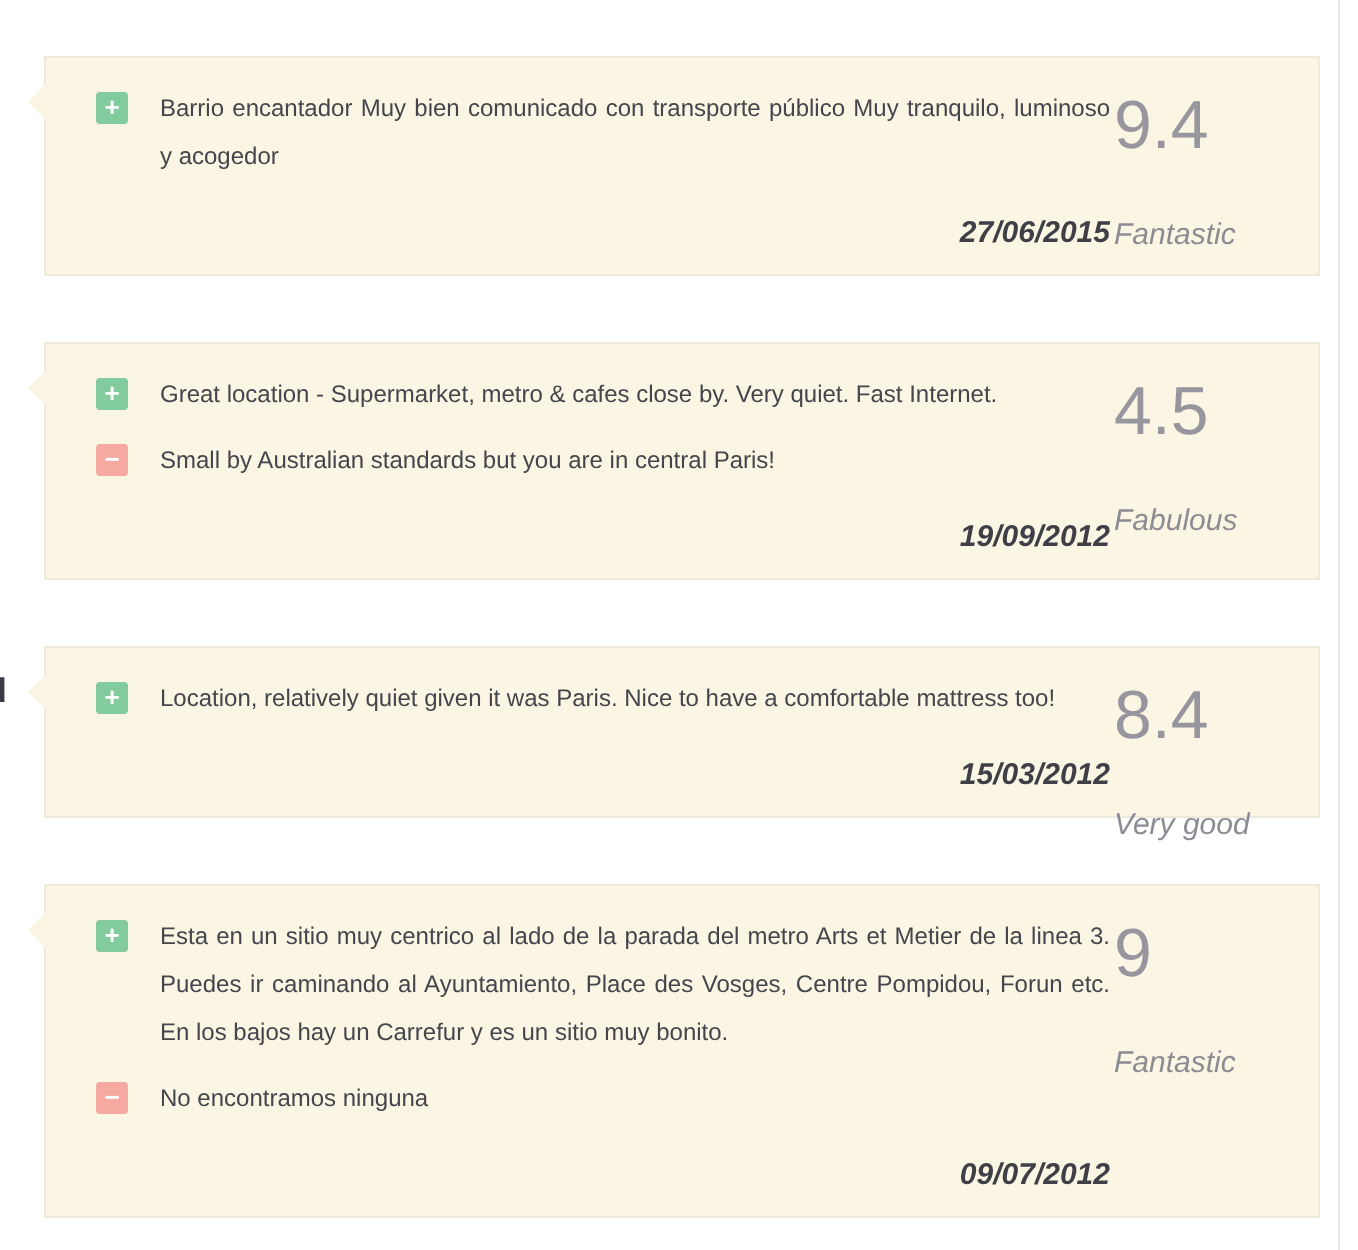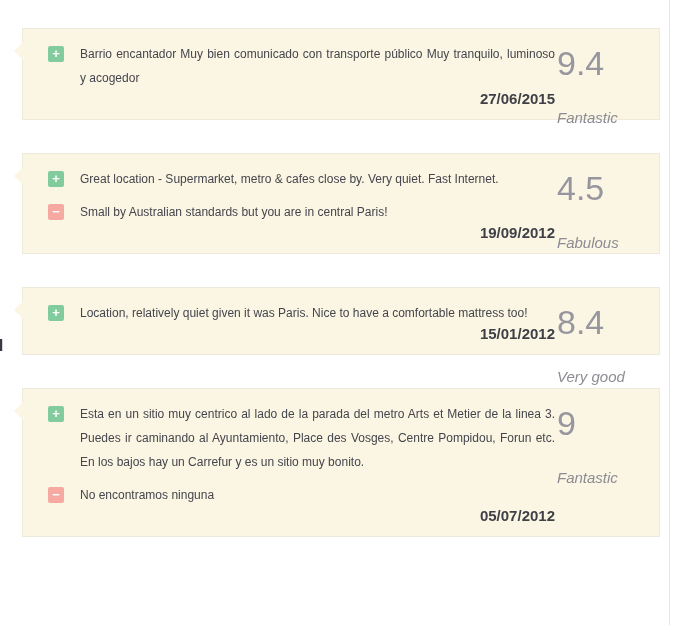--- a/index.html
+++ b/index.html
@@ -55,24 +55,25 @@
   .review-text {
     flex: 1;
     margin: 0;
     font-size: 12px;
     line-height: 24px;
     color: var(--body-text, #45454d);
     text-align: justify;
   }
 
   .review-date {
-    margin-top: 0;
+    margin-top: 18px;
     text-align: right;
     font-size: 15px;
     font-weight: bold;
+    font-style: italic;
     color: var(--date-text, #3f3f47);
   }
 
   .score-box {
     position: absolute;
     top: 16px; right: 6px;
     width: 96px;
     text-align: left;
   }
   .score-number {
@@ -136,37 +137,37 @@
       <div class="score-word">Fabulous</div>
     </div>
   </div>
 
   <div class="review-card">
     <div class="review-row">
       <span class="pm-icon plus">+</span>
       <p class="review-text">Location, relatively quiet given it was Paris. Nice to have a comfortable mattress too!</p>
     </div>
 
-    <div class="review-date">15/01/2012</div>
+    <div class="review-date">15/03/2012</div>
     <div class="score-box">
       <div class="score-number">8.4</div>
       <div class="score-word">Very good</div>
     </div>
   </div>
 
   <div class="review-card">
     <div class="review-row">
       <span class="pm-icon plus">+</span>
       <p class="review-text">Esta en un sitio muy centrico al lado de la parada del metro Arts et Metier de la linea 3. Puedes ir caminando al Ayuntamiento, Place des Vosges, Centre Pompidou, Forun etc. En los bajos hay un Carrefur y es un sitio muy bonito.</p>
     </div>
     <div class="review-row">
       <span class="pm-icon minus">−</span>
       <p class="review-text">No encontramos ninguna</p>
     </div>
-    <div class="review-date">05/07/2012</div>
+    <div class="review-date">09/07/2012</div>
     <div class="score-box">
       <div class="score-number">9</div>
       <div class="score-word">Fantastic</div>
     </div>
   </div>
 </div>
 
 <div class="right-divider"></div>
 
 </body></html>

